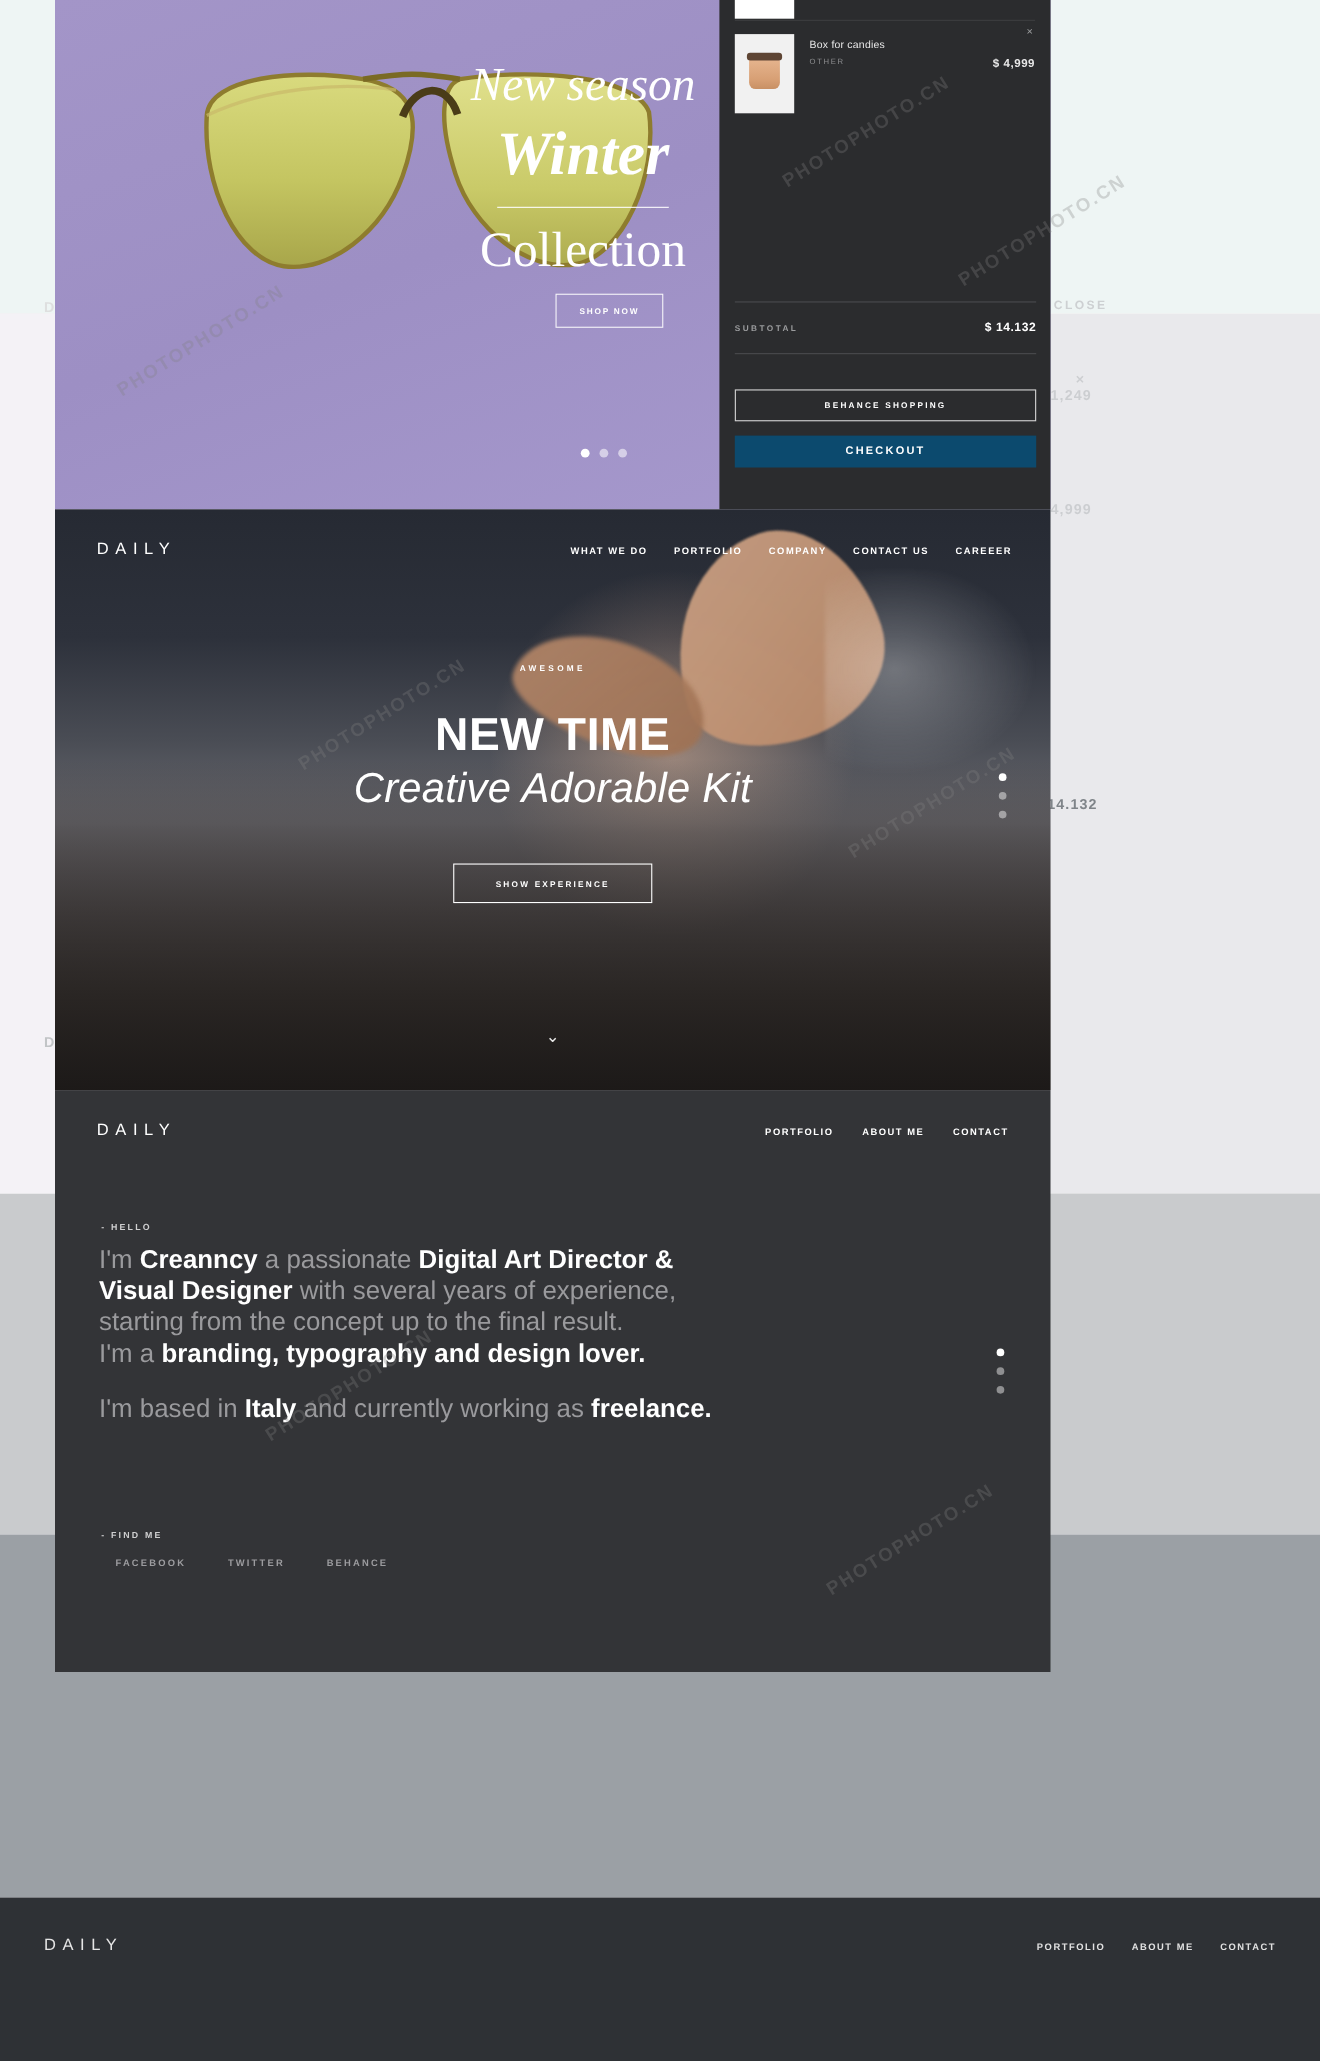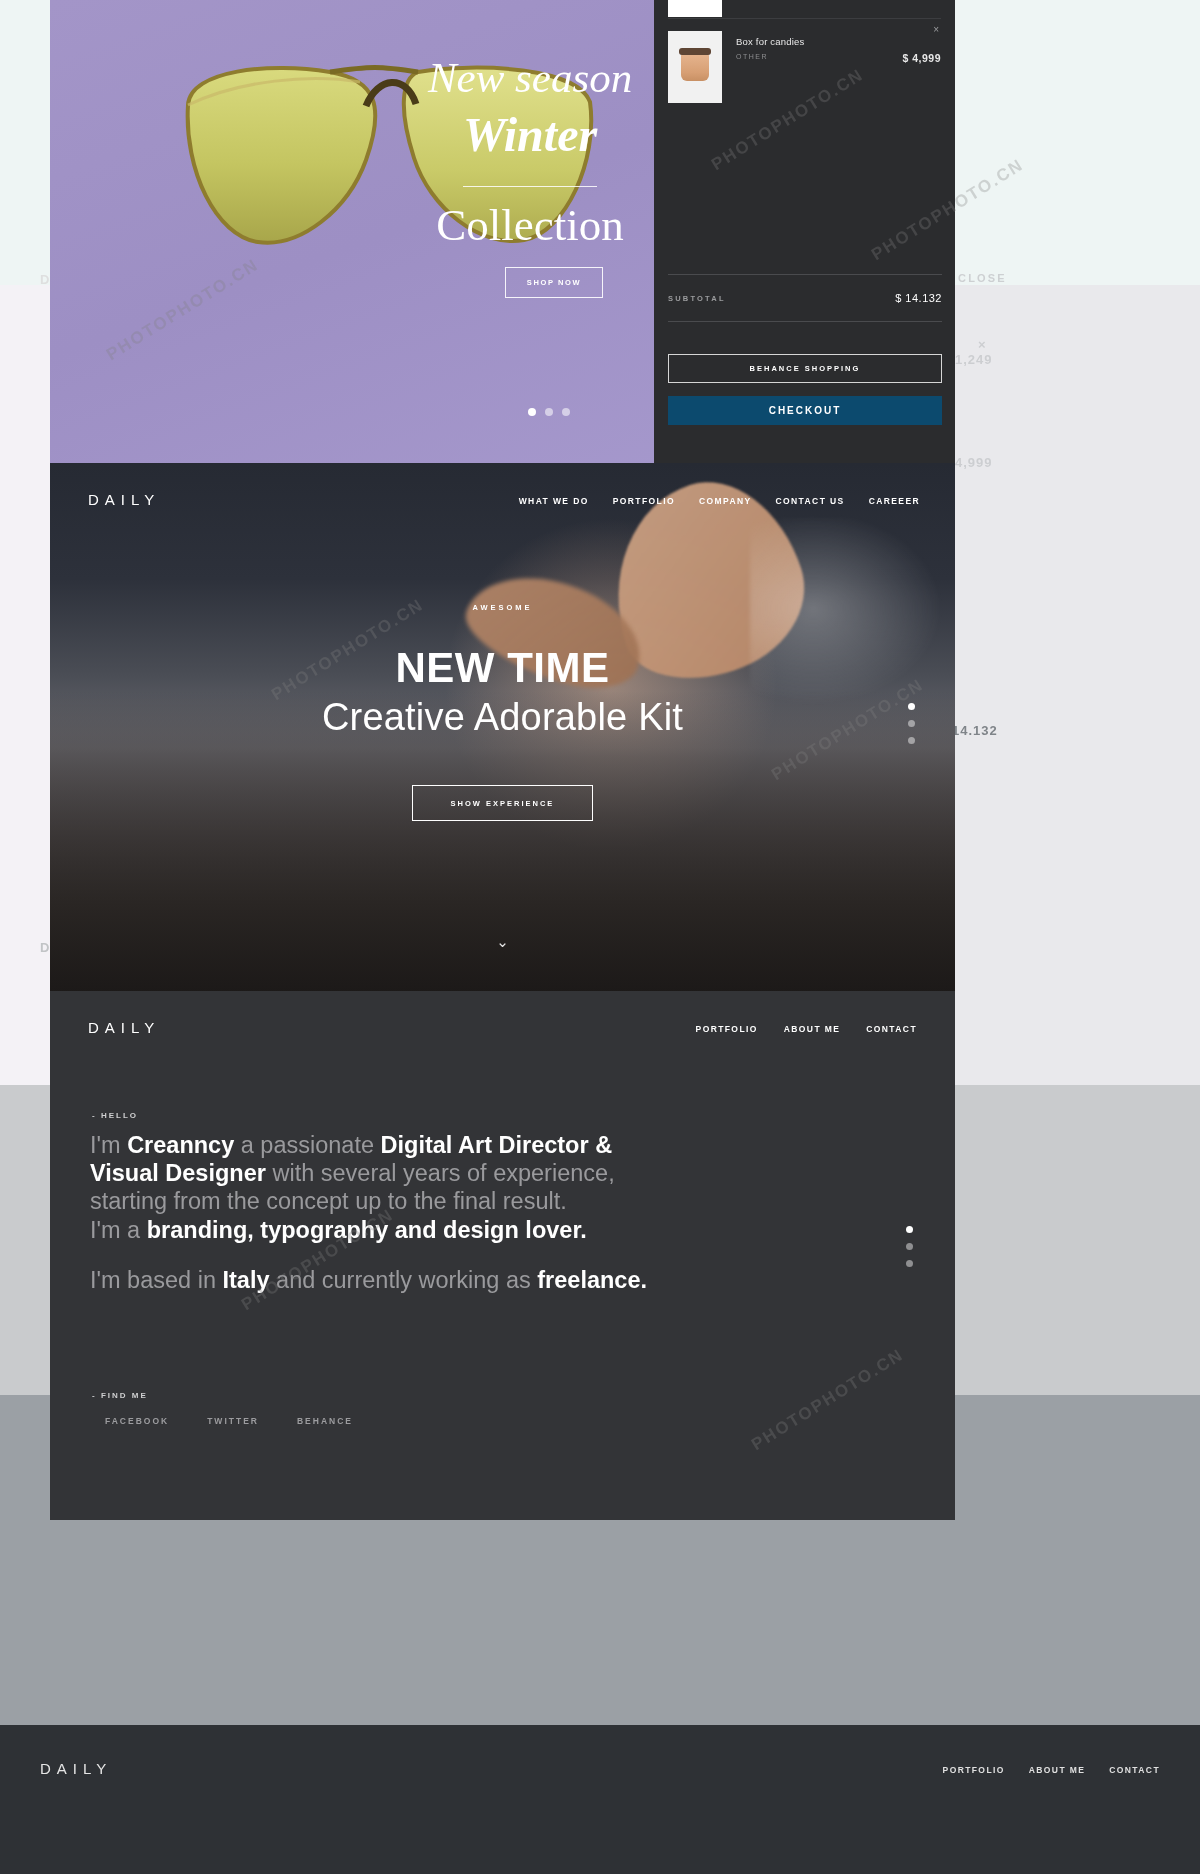--- a/index.html
+++ b/index.html
@@ -26,22 +26,22 @@
   
   .slide {
     position:absolute; left:50px; top:0; width:905px; height:463px;
     background:linear-gradient(160deg,#a395c8 0%,#9d8fc4 45%,#a79ace 100%);
     overflow:hidden;
   }
   .glasses { position:absolute; left:130px; top:10px; width:420px; height:300px; }
 
   .slide-text { position:absolute; left:330px; top:20px; width:300px; text-align:center; color:#fff;margin-top:34px; }
   .st-1 { font-family:"Liberation Serif", serif; font-style:italic; font-size:43px; line-height:1.1; }
-  .st-2 { font-family:"Liberation Serif", serif; font-style:italic; font-weight:700; font-size:48px;
-          line-height:1.4; display:inline-block; border-bottom:1.5px solid rgba(255,255,255,.85); padding-bottom:18px; }
+  .st-2 { font-family:"Liberation Serif", serif; font-style:italic; font-weight:700; font-size:56px;
+          line-height:1.4; display:inline-block; border-bottom:1.5px solid rgba(255,255,255,.85); padding-bottom:8px; }
   .st-3 { font-family:"Liberation Serif", serif; font-size:45px; line-height:1.35; margin-top:8px; }
 
   .shop-now {
     position:absolute; left:455px; top:267px; width:98px; height:31px;
     border:1px solid rgba(255,255,255,.9); color:#fff; background:transparent;
     font-size:7.5px; letter-spacing:1.6px; font-weight:700; cursor:pointer;
   }
   .dots { position:absolute; left:478px; top:408px; display:flex; gap:9px; align-items:center; }
   .dot { width:8px; height:8px; border-radius:50%; background:rgba(255,255,255,.55); }
   .dot.on { background:#fff; }
@@ -67,21 +67,21 @@
   .ci-name { font-size:9.5px; color:#e9e9e9; letter-spacing:.2px; }
   .ci-cat  { font-size:7px; color:#8d8e90; letter-spacing:1.5px; margin-top:6px; }
   .ci-price{ position:absolute; right:0; top:33px; font-size:10.5px; font-weight:700; letter-spacing:.5px; }
   .ci-x    { position:absolute; right:2px; top:5px; font-size:10px; color:#9b9c9e; cursor:pointer; }
 
   .subtotal {
     position:absolute; left:668px; top:292px; width:274px;
     display:flex; justify-content:space-between; align-items:center;gap:45px;
   }
   .sub-lab { font-size:7.5px; letter-spacing:2.2px; color:#9b9c9e; font-weight:700; }
-  .sub-val { font-size:11px; letter-spacing:.5px; color:#fff; font-weight:400; }
+  .sub-val { font-size:11px; letter-spacing:.5px; color:#fff; font-weight:700; }
   .rule-a { position:absolute; left:668px; top:274px; width:274px; height:1px; background:#4a4b4e; }
   .rule-b { position:absolute; left:668px; top:321px; width:274px; height:1px; background:#4a4b4e; }
 
   .btn-outline {
     position:absolute; left:668px; top:354px; width:274px; height:29px;
     border:1px solid #d6d6d6; background:transparent; color:#fff;
     font-size:7.5px; letter-spacing:2px; font-weight:700; cursor:pointer;
   }
   .btn-solid {
     position:absolute; left:668px; top:396px; width:274px; height:29px;
@@ -125,21 +125,21 @@
     color:#fff; font-weight:400;
   }
   .nav-links { position:absolute; right:35px; top:33px; display:flex; gap:24px; }
   .nav-links a {
     color:#fff; text-decoration:none; font-size:8.5px; letter-spacing:1.4px; font-weight:700;
   }
 
   .hero-center { position:absolute; left:0; top:140px; width:905px; text-align:center; }
   .eyebrow { font-size:7.5px; letter-spacing:3px; font-weight:700; color:#fff; }
   .h-big  { font-size:42px; font-weight:700; letter-spacing:.5px; margin-top:32px; }
-  .h-sub  { font-size:38px; font-weight:400; letter-spacing:.2px; margin-top:4px; }
+  .h-sub  { font-size:38px; font-weight:400; letter-spacing:.2px; margin-top:4px;font-style:italic; }
   .btn-exp {
     margin-top:46px; width:181px; height:36px; background:transparent;
     border:1px solid #fff; color:#fff; font-size:7.5px; letter-spacing:2px;
     font-weight:700; cursor:pointer;
   }
   .chev {
     position:absolute; left:0; top:470px; width:905px; text-align:center;
     color:#fff; font-size:15px; opacity:.9;
   }
   .side-dots { position:absolute; right:40px; top:240px; display:flex; flex-direction:column; gap:10px; align-items:center; }

